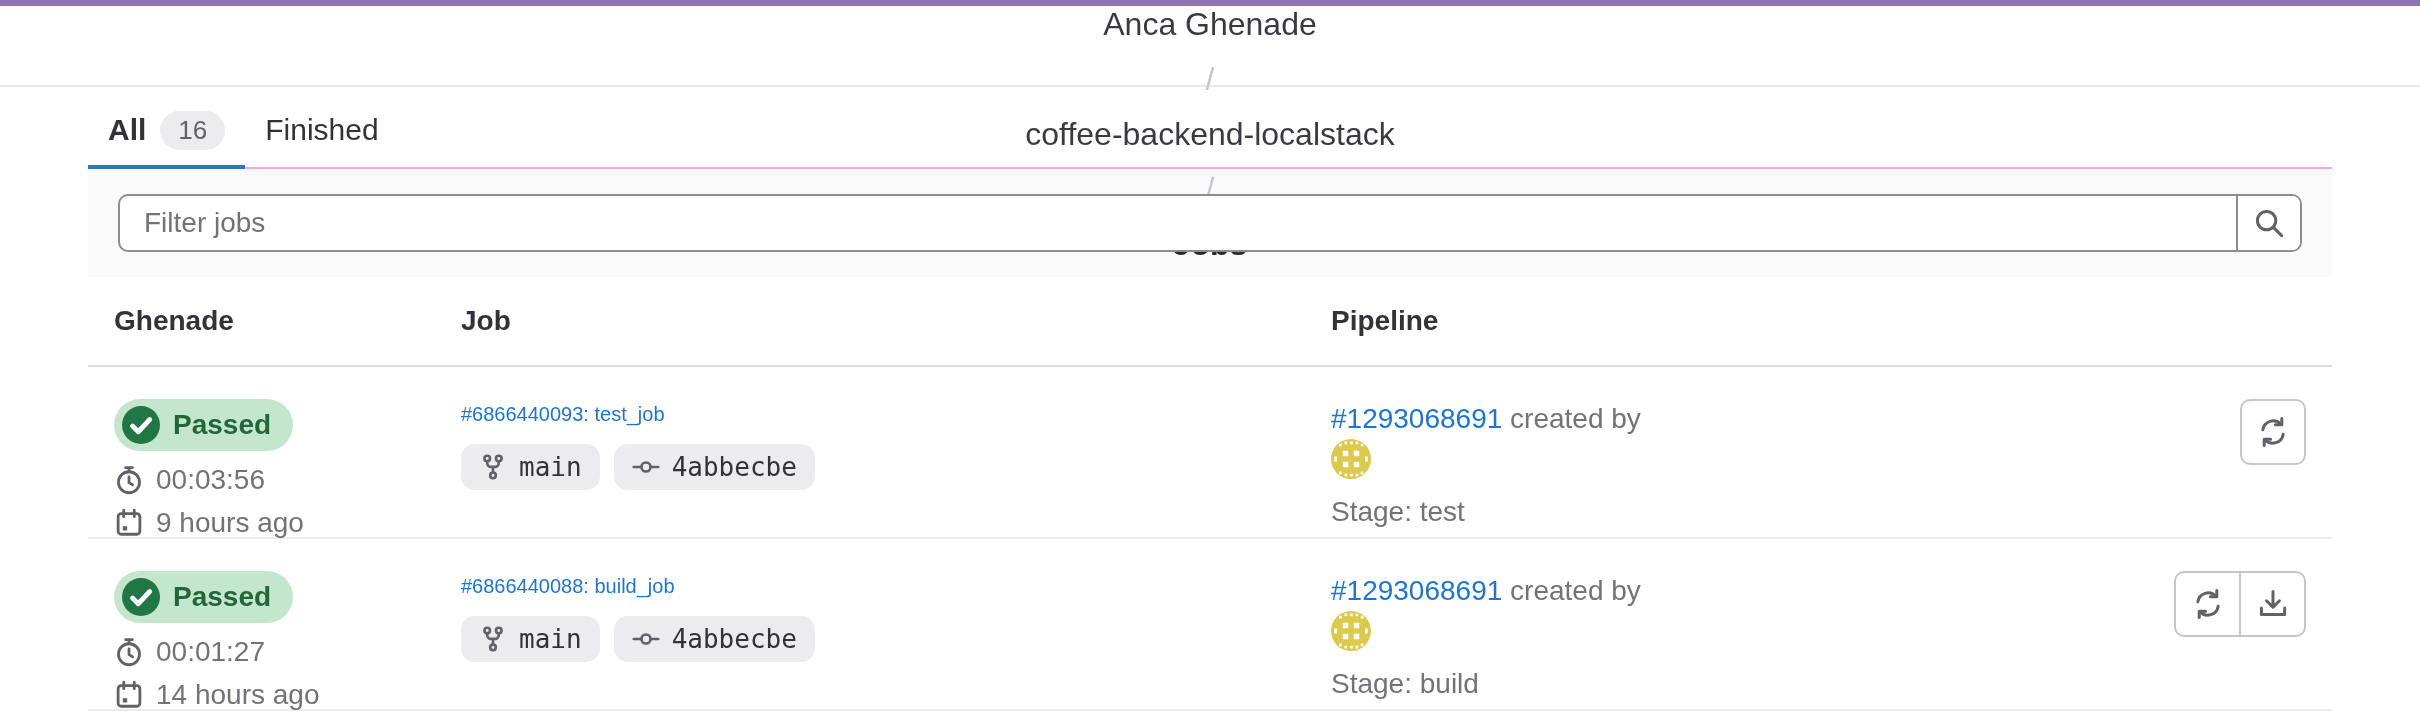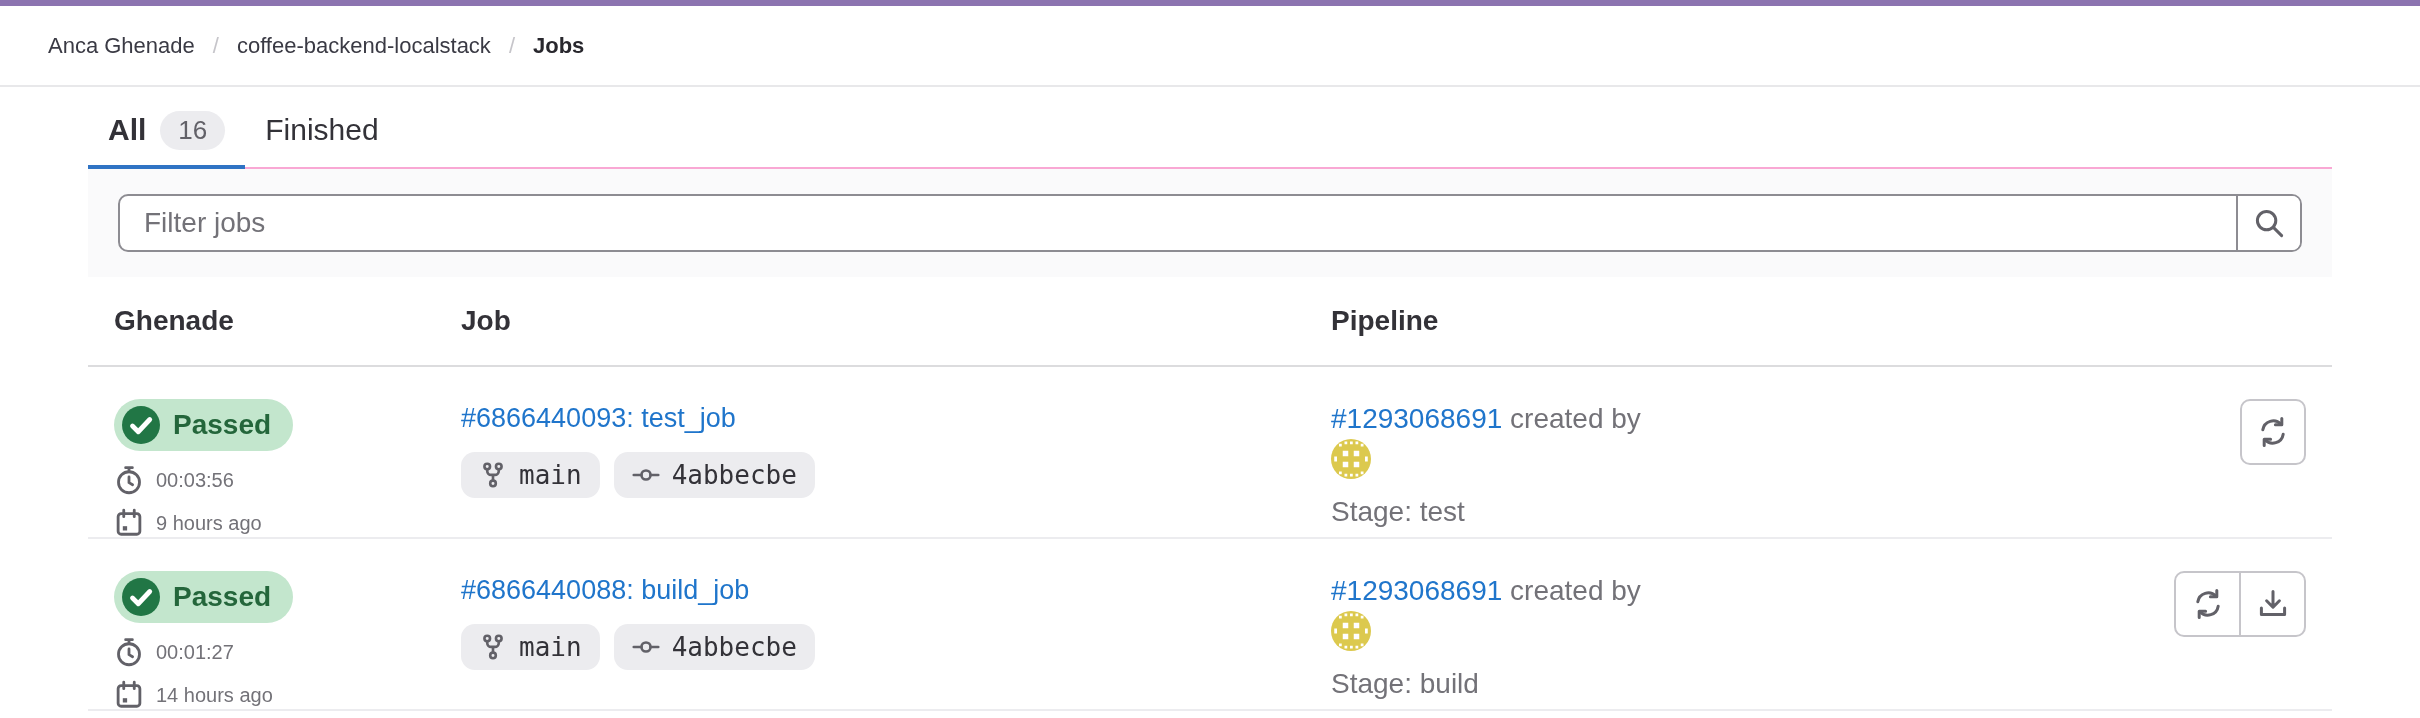--- a/index.html
+++ b/index.html
@@ -5,21 +5,21 @@
   * { margin:0; padding:0; box-sizing:border-box; }
   html,body { width:2420px; height:718px; overflow:hidden; background:#fff;
     font-family:"Liberation Sans", sans-serif; color:#333238; }
   a { text-decoration:none; }
 
   
   .top-accent { height:6px; width:100%; background:var(--purple,#8c74b0); }
 
   
   .breadcrumb-bar { height:81px; border-bottom:2px solid #e8e8ea; display:flex;
-    align-items:center; padding:0 48px; font-size:22px; gap:18px; }
+    align-items:center; padding:0 48px; font-size:32px; gap:18px;flex-direction:column; }
   .crumb-link { color:#3a3a44; cursor:pointer; }
   .crumb-sep { color:#c6c5ca; }
   .crumb-current { font-weight:700; color:#28272d; }
 
   .content { margin:0 88px; }
 
   
   .tabs-bar { margin-top:8px; display:flex; border-bottom:2px solid #f9a8d4; height:74px; }
   .tab { display:flex; align-items:center; gap:14px; padding:0 20px; font-size:30px;
     color:#333238; border-bottom:4px solid transparent; margin-bottom:-2px; cursor:pointer; }
@@ -43,25 +43,25 @@
   .thead { height:90px; border-bottom:2px solid #dcdcde; align-items:center; }
   .th { font-size:28px; font-weight:700; padding-left:26px; }
   .trow { border-bottom:2px solid #ececef; height:172px; padding-top:32px; }
   .td { padding-left:26px; }
 
   
   .status-badge { display:inline-flex; align-items:center; gap:12px;
     background:var(--badge_success_bg,#c3e6cd); color:var(--badge_success_text,#24663b);
     border-radius:30px; padding:6px 22px 6px 7px; font-size:28px; cursor:pointer;font-weight:bold; }
   .meta-line { display:flex; align-items:center; gap:12px; color:#737278;
-    font-size:20px; margin-top:9px; line-height:34px; }
+    font-size:28px; margin-top:9px; line-height:34px; }
   .meta-line:first-of-type { margin-top:12px; }
 
   
-  .job-link { color:var(--link,#1f75cb); font-size:27px; display:inline-block; margin-top:4px; cursor:pointer; }
+  .job-link { color:var(--link,#1f75cb); font-size:20px; display:inline-block; margin-top:4px; cursor:pointer; }
   .pill-row { display:flex; gap:14px; margin-top:18px; }
   .pill { display:inline-flex; align-items:center; gap:12px; background:#ececef;
     border-radius:14px; padding:8px 18px; font-family:"DejaVu Sans Mono", monospace;
     font-size:26px; color:#333238; cursor:pointer; }
 
   
   .pipeline-text { max-width:332px; font-size:28px; color:#737278; line-height:40px; }
   .pipeline-link { color:var(--link,#1f75cb); cursor:pointer; }
   .avatar { width:40px; height:40px; vertical-align:-10px; cursor:pointer; }
   .stage-line { margin-top:16px; font-size:28px; color:#737278; }

